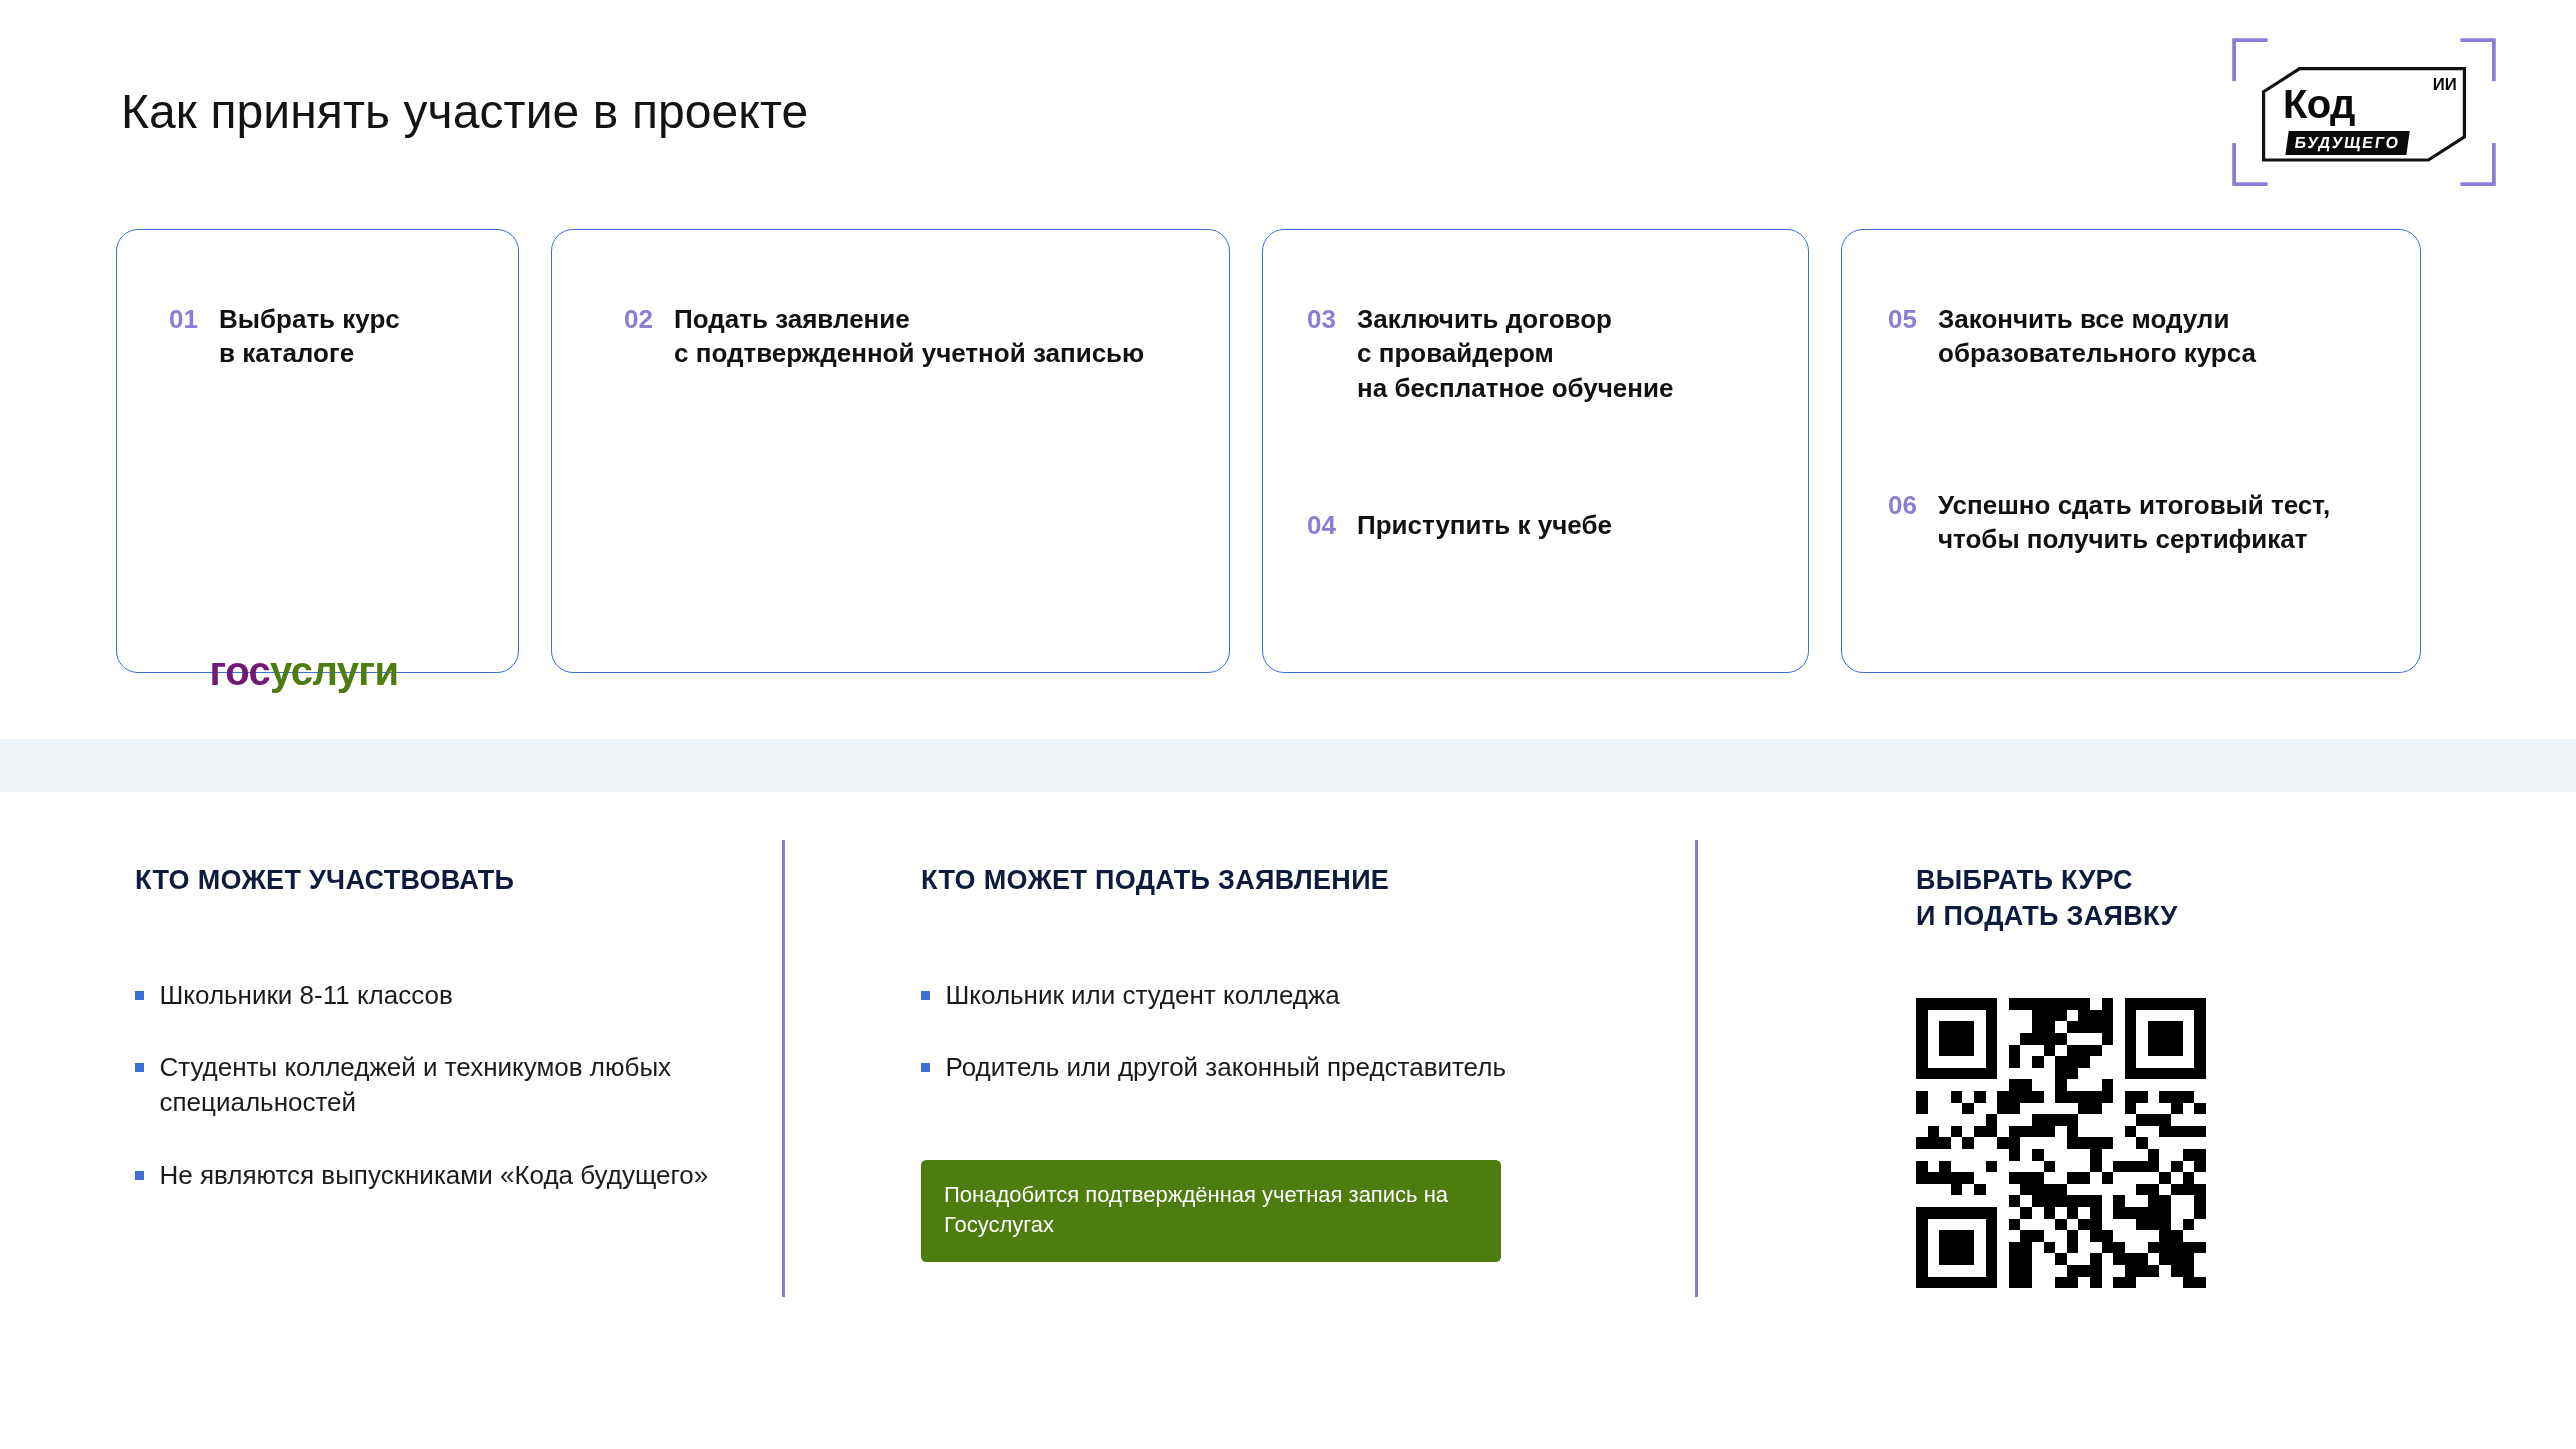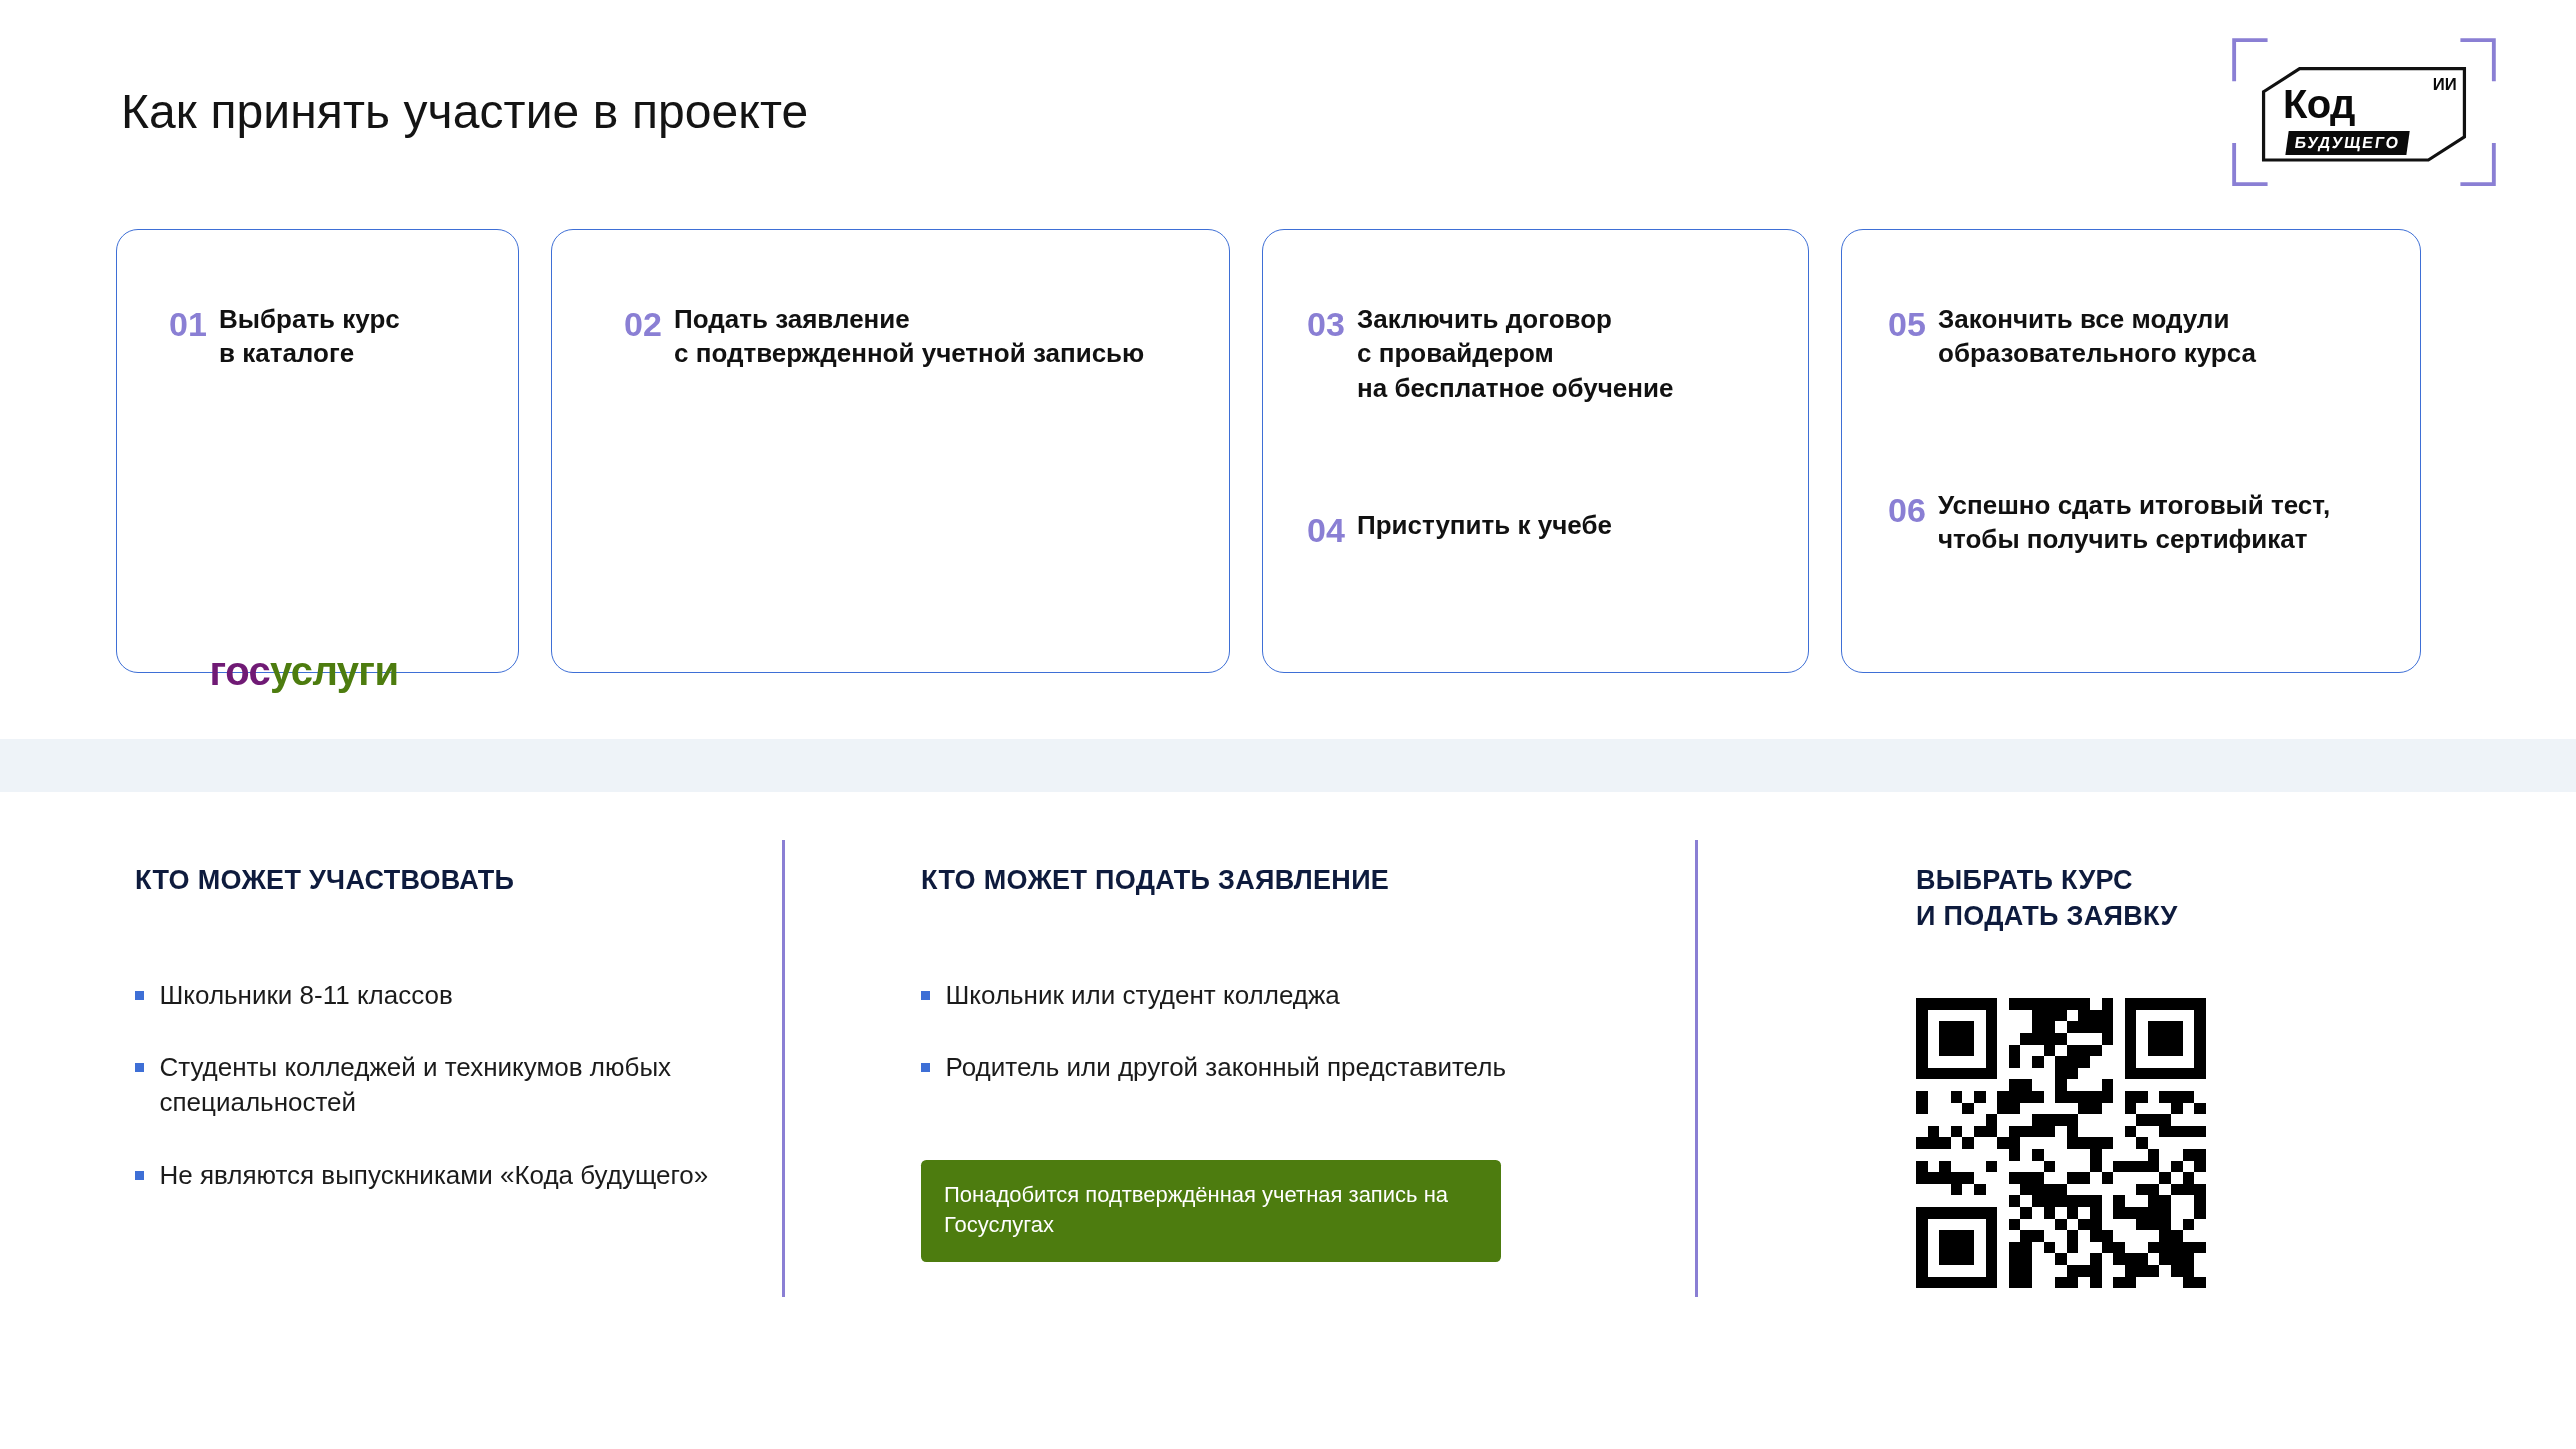--- a/index.html
+++ b/index.html
@@ -105,21 +105,21 @@
   .card-2 { width: 679px; padding-left: 32px; }
   .card-3 { width: 547px; }
   .card-4 { width: 580px; }
 
   .step {
     display: flex;
     align-items: flex-start;
   }
   .step-num {
     color: #8a7fd4;
-    font-size: 34px;
+    font-size: 26px;
     font-weight: 700;
     min-width: 50px;
     line-height: 1.32;
   }
   .step-text {
     font-size: 26px;
     font-weight: 700;
     color: #111111;
     line-height: 1.32;
   }

